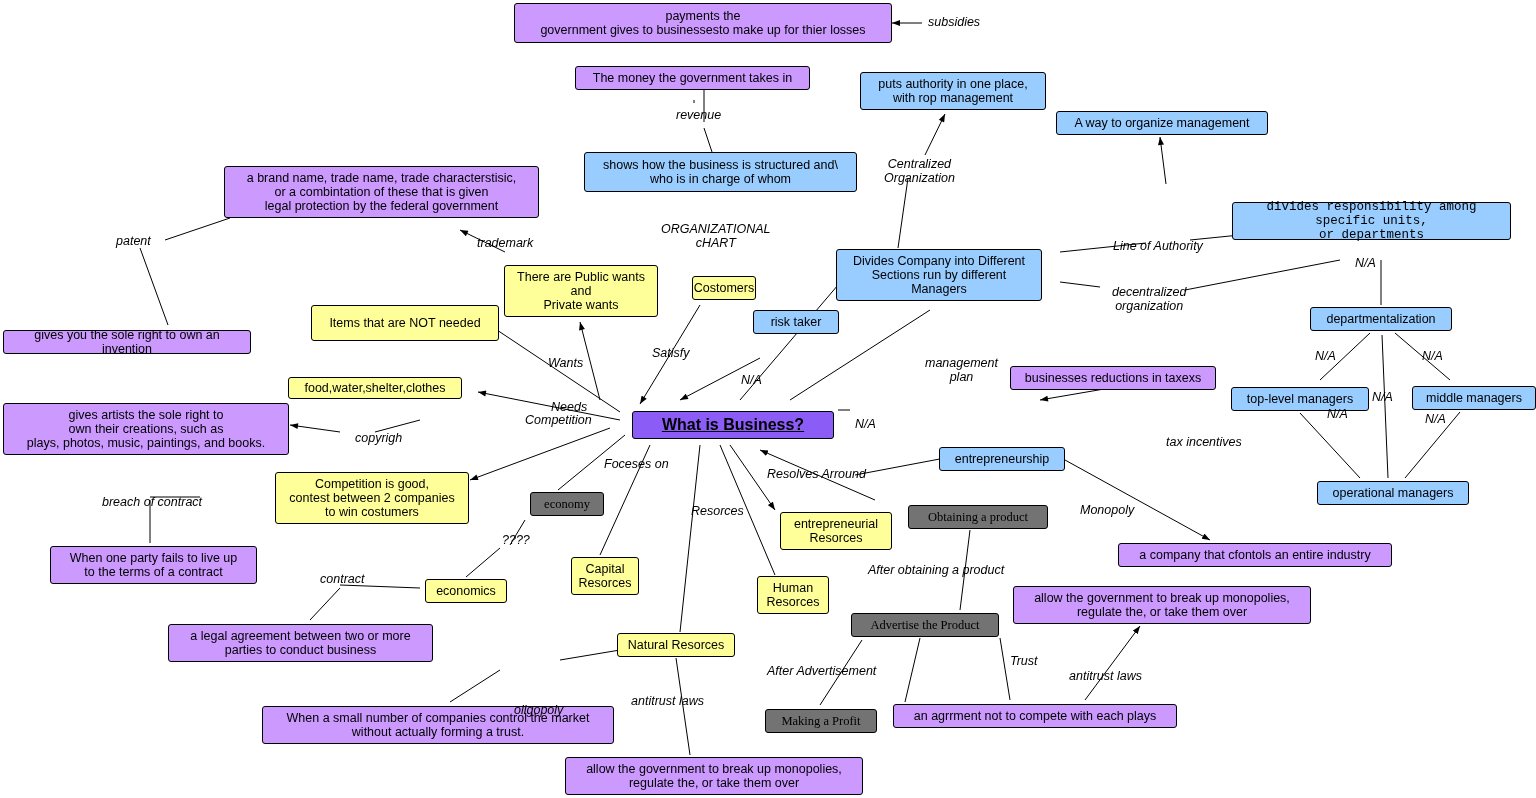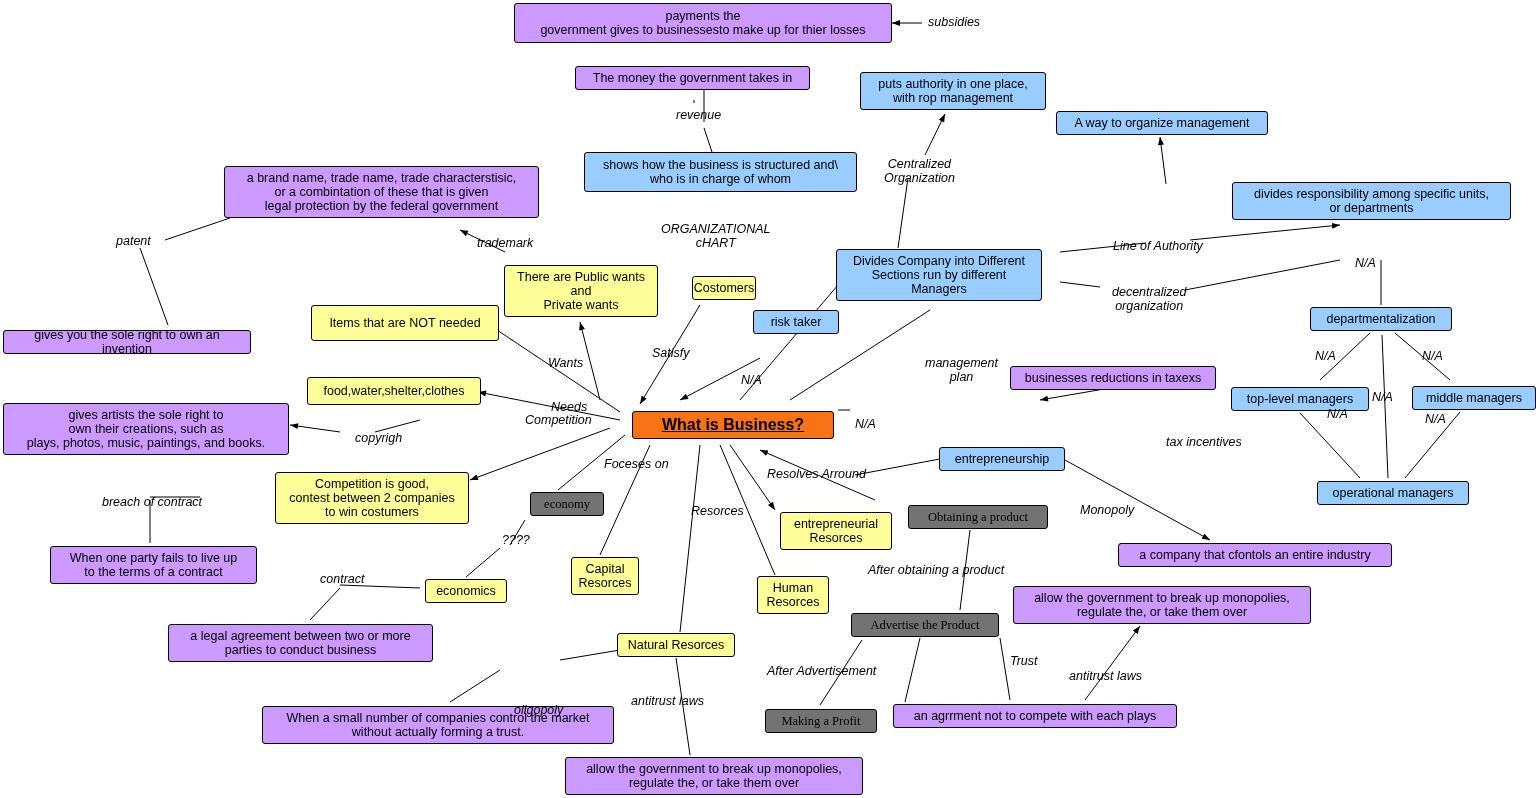--- a/index.html
+++ b/index.html
@@ -36,21 +36,21 @@
     display: flex;
     align-items: center;
     justify-content: center;
     white-space: pre-line;
   }
   .purple { background: #cc99ff; }
   .blue   { background: #99ccff; }
   .yellow { background: #ffff99; }
   .green  { background: #737373; font-family: Liberation Serif, serif; }
   .center {
-    background: #f97316;
+    background: #8b5cf6;
     border: 1px solid #000000;
     font-size: 16px;
     font-weight: bold;
   }
   .center .underline {
     text-decoration: underline;
   }
   .elabel {
     position: absolute;
     font-style: italic;
@@ -139,37 +139,37 @@
 government gives to businessesto make up for thier losses</div>
       <div class="node purple" style="left: 575px; top: 66px; width: 235px; height: 24px;">The money the government takes in</div>
       <div class="node blue" style="left: 860px; top: 72px; width: 186px; height: 38px;">puts authority in one place,
 with rop management</div>
       <div class="node blue" style="left: 1056px; top: 111px; width: 212px; height: 24px;">A way to organize management</div>
       <div class="node purple" style="left: 224px; top: 166px; width: 315px; height: 52px;">a brand name, trade name, trade characterstisic,
 or a combintation of these that is given
 legal protection by the federal government</div>
       <div class="node blue" style="left: 584px; top: 152px; width: 273px; height: 40px;">shows how the business is structured and\
 who is in charge of whom</div>
-      <div class="node blue" style="left: 1232px; top: 182px; width: 279px; height: 38px;">divides responsibility among specific units,
+      <div class="node blue" style="left: 1232px; top: 202px; width: 279px; height: 38px; font-family: Liberation Mono, monospace;">divides responsibility among specific units,
 or departments</div>
       <div class="node blue" style="left: 836px; top: 249px; width: 206px; height: 52px;">Divides Company into Different
 Sections run by different
 Managers</div>
       <div class="node purple" style="left: 3px; top: 330px; width: 248px; height: 24px;">gives you the sole right to own an invention</div>
       <div class="node yellow" style="left: 504px; top: 265px; width: 154px; height: 52px;">There are Public wants
 and
 Private wants</div>
       <div class="node yellow" style="left: 311px; top: 305px; width: 188px; height: 36px;">Items that are NOT needed</div>
       <div class="node yellow" style="left: 692px; top: 276px; width: 64px; height: 24px;">Costomers</div>
       <div class="node blue" style="left: 753px; top: 310px; width: 86px; height: 24px;">risk taker</div>
       <div class="node blue" style="left: 1310px; top: 307px; width: 142px; height: 24px;">departmentalization</div>
       <div class="node purple" style="left: 1010px; top: 366px; width: 206px; height: 24px;">businesses reductions in taxexs</div>
       <div class="node blue" style="left: 1231px; top: 387px; width: 138px; height: 24px;">top-level managers</div>
       <div class="node blue" style="left: 1412px; top: 386px; width: 124px; height: 24px;">middle managers</div>
-      <div class="node yellow" style="left: 307px; top: 377px; width: 174px; height: 28px;">food,water,shelter,clothes</div>
+      <div class="node yellow" style="left: 288px; top: 377px; width: 174px; height: 22px;">food,water,shelter,clothes</div>
       <div class="node purple" style="left: 3px; top: 403px; width: 286px; height: 52px;">gives artists the sole right to
 own their creations, such as
 plays, photos, music, paintings, and books.</div>
       <div class="node blue" style="left: 939px; top: 447px; width: 126px; height: 24px;">entrepreneurship</div>
       <div class="node blue" style="left: 1317px; top: 481px; width: 152px; height: 24px;">operational managers</div>
       <div class="node yellow" style="left: 275px; top: 472px; width: 194px; height: 52px;">Competition is good,
 contest between 2 companies
 to win costumers</div>
       <div class="node green" style="left: 530px; top: 492px; width: 74px; height: 24px;">economy</div>
       <div class="node green" style="left: 908px; top: 505px; width: 140px; height: 24px;">Obtaining a product</div>

